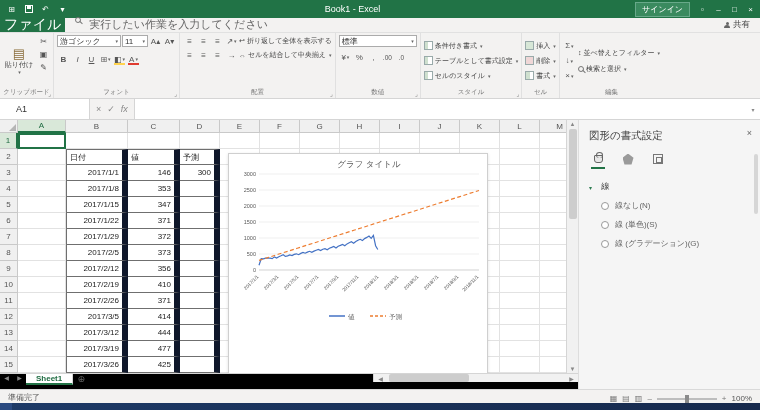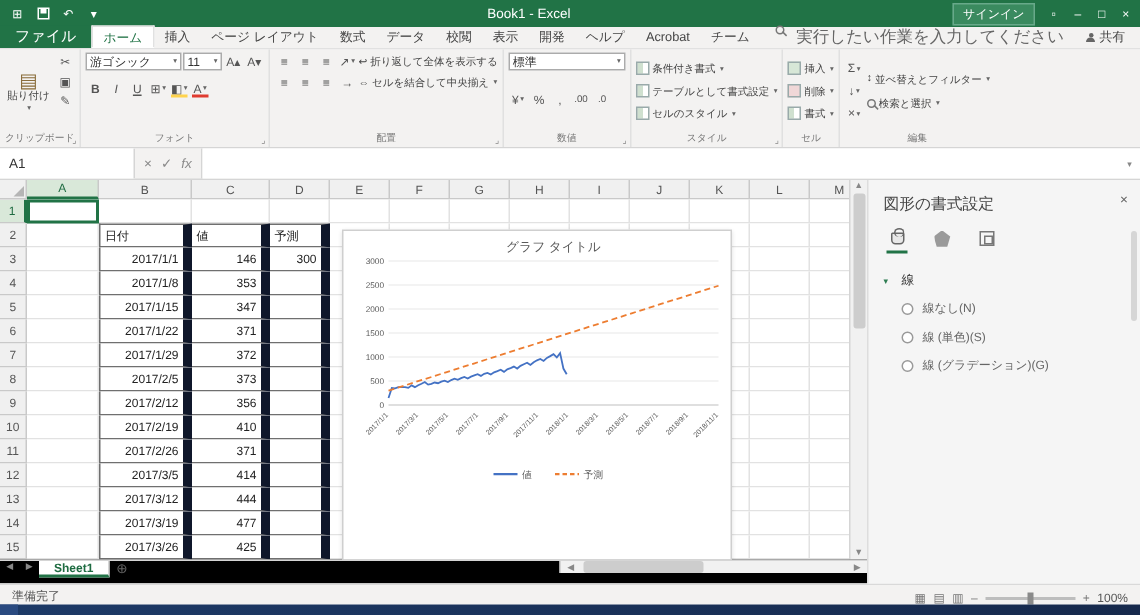--- a/index.html
+++ b/index.html
@@ -9,21 +9,21 @@
   .titlebar{top:0;height:18px;background:#217346;display:flex;align-items:center;color:#fff}
   .qat{display:flex;align-items:center;gap:2px;padding-left:4px}
   .tb-ic{width:15px;height:14px;display:flex;align-items:center;justify-content:center;font-size:8px;color:#fff}
   .floppy{width:8px;height:8px;border:1px solid #fff;position:relative}
   .floppy::after{content:"";position:absolute;left:1px;top:0;width:4px;height:3px;background:#fff}
   .win-title{flex:1;text-align:center;font-size:9px;color:#fff}
   .tb-right{display:flex;align-items:center;gap:1px;padding-right:2px}
   .signin{background:#3a8a5f;border:1px solid #68a98a;font-size:8px;padding:1px 6px;margin-right:4px}
   
   .tabrow{top:18px;height:15px;background:#f3f2f1;display:flex;align-items:flex-end;border-bottom:1px solid #e1e1e1}
-  .filetab{background:#217346;color:#fff;font-size:10px;padding:0 10px;height:15px;line-height:15px}
+  .filetab{background:#217346;color:#fff;font-size:14px;padding:0 4px;height:15px;line-height:15px}
   .rtabs{display:flex;height:15px}
   .rtab{padding:0 7px;height:15px;line-height:15px;font-size:8.5px;color:#444;white-space:nowrap}
   .rtab.active{background:#fff;color:#217346;border:1px solid #e1e1e1;border-bottom:1px solid #fff}
   .tellme{display:flex;align-items:flex-start;gap:8px;color:#666;font-size:11px;margin-left:10px;height:15px}
   .mag{width:6px;height:6px;border:1px solid #777;border-radius:50%;position:relative;display:inline-block}
   .mag::after{content:"";position:absolute;width:4px;height:1px;background:#777;transform:rotate(45deg);right:-3px;bottom:-1px}
   .share{margin-left:auto;display:flex;align-items:center;gap:3px;color:#444;font-size:8.5px;padding-right:10px;height:15px}
   .person{width:6px;height:6px;position:relative;display:inline-block}
   .person::before{content:"";position:absolute;top:0;left:1.5px;width:3px;height:3px;border-radius:50%;background:#666}
   .person::after{content:"";position:absolute;bottom:0;left:0;width:6px;height:3px;border-radius:3px 3px 0 0;background:#666}
@@ -39,21 +39,21 @@
   .blab{font-size:7px;color:#444;line-height:8px;text-align:center}
   .sic{min-width:13px;height:12px;display:flex;align-items:center;justify-content:center;font-size:8px;color:#555;background:transparent}
   .car{font-size:5px;color:#666;margin-left:1px}
   .selbox{background:#fff;border:1px solid #ababab;height:12px;display:flex;align-items:center;font-size:8px;color:#333;padding:0 2px;justify-content:space-between}
   .ubar{position:relative}
   .ubar::after{content:"";position:absolute;left:1px;right:1px;bottom:0;height:2px;background:var(--uc,#ffd34d)}
   .txtbtn{display:flex;align-items:center;font-size:7px;color:#444;height:12px;gap:2px;white-space:nowrap}
   .cellic{width:9px;height:9px;border:1px solid #9aa;display:inline-block;background:linear-gradient(90deg,#cfe0cf 50%,#fff 50%)}
   
   .fbar{top:99px;height:21px;background:#f3f2f1;display:flex;align-items:stretch;border-bottom:1px solid #d5d5d5}
-  .namebox{width:90px;background:#fff;border-right:1px solid #d5d5d5;display:flex;align-items:center;padding-left:6px;font-size:9px;color:#333}
+  .namebox{width:90px;background:#fff;border-right:1px solid #d5d5d5;display:flex;align-items:center;padding-left:16px;font-size:9px;color:#333}
   .fxar{display:flex;align-items:center;gap:6px;padding:0 6px;color:#8a8a8a;font-size:9px;border-right:1px solid #d5d5d5}
   .finput{flex:1;background:#fff;display:flex;align-items:center;padding-left:4px}
   .fdrop{width:14px;background:#fff;display:flex;align-items:center;justify-content:center;color:#888;font-size:6px}
   
   .sheetwrap{position:absolute;top:120px;left:0;width:566px;height:253px;overflow:hidden;background:#fff}
   #grid{display:grid;position:relative}
   .corner{background:#f0f0f0;border-right:1px solid #c9c9c9;border-bottom:1px solid #c9c9c9;position:relative}
   .corner::after{content:"";position:absolute;right:1px;bottom:1px;border-left:7px solid transparent;border-bottom:7px solid #b5b5b5}
   .ch,.rh{background:#f0f0f0;border-right:1px solid #c9c9c9;border-bottom:1px solid #c9c9c9;font-size:8px;color:#555;display:flex;align-items:center;justify-content:center}
   .ch.sel{background:#d9e8d9;border-bottom:2px solid #217346;color:#1e6b41}
@@ -123,33 +123,20 @@
     <span class="signin">サインイン</span>
     <span class="tb-ic">▫</span>
     <span class="tb-ic">–</span>
     <span class="tb-ic">□</span>
     <span class="tb-ic">×</span>
   </div>
 </div>
 
 <div class="band tabrow">
   <div class="filetab">ファイル</div>
-  <div class="rtabs" id="rtabs">
-      <div class="rtab active">ホーム</div>
-      <div class="rtab">挿入</div>
-      <div class="rtab">ページ レイアウト</div>
-      <div class="rtab">数式</div>
-      <div class="rtab">データ</div>
-      <div class="rtab">校閲</div>
-      <div class="rtab">表示</div>
-      <div class="rtab">開発</div>
-      <div class="rtab">ヘルプ</div>
-      <div class="rtab">Acrobat</div>
-      <div class="rtab">チーム</div>
-    </div>
   <div class="tellme">
     <span class="mag"></span>
     <span>実行したい作業を入力してください</span>
   </div>
   <div class="share">
     <span class="person"></span>
     <span>共有</span>
   </div>
 </div>
 
@@ -219,21 +206,21 @@
           <span>セルを結合して中央揃え</span>
           <span class="car">▾</span>
         </span>
       </div>
     </div>
     <div class="glabel">配置</div>
     <div class="launcher">⌟</div>
   </div>
 
   <div class="rgroup">
-    <div class="vcol" style="gap:13px">
+    <div class="vcol" style="gap:4px">
       <div class="selbox" style="width:78px">
         <span>標準</span>
           <span class="car">▾</span>
       </div>
       <div class="hrow">
         <span class="sic">¥<span class="car">▾</span></span>
         <span class="sic">%</span>
         <span class="sic">,</span>
         <span class="sic" style="font-size:6.5px">.00</span>
         <span class="sic" style="font-size:6.5px">.0</span>

